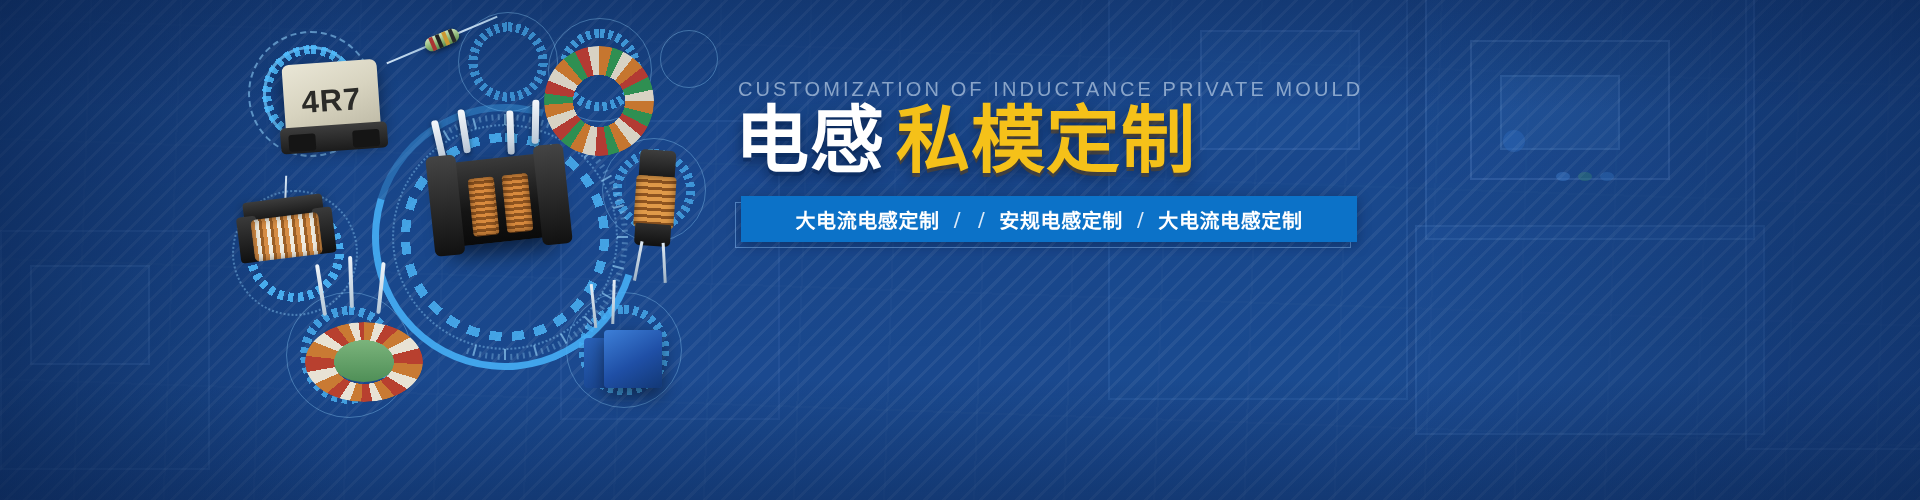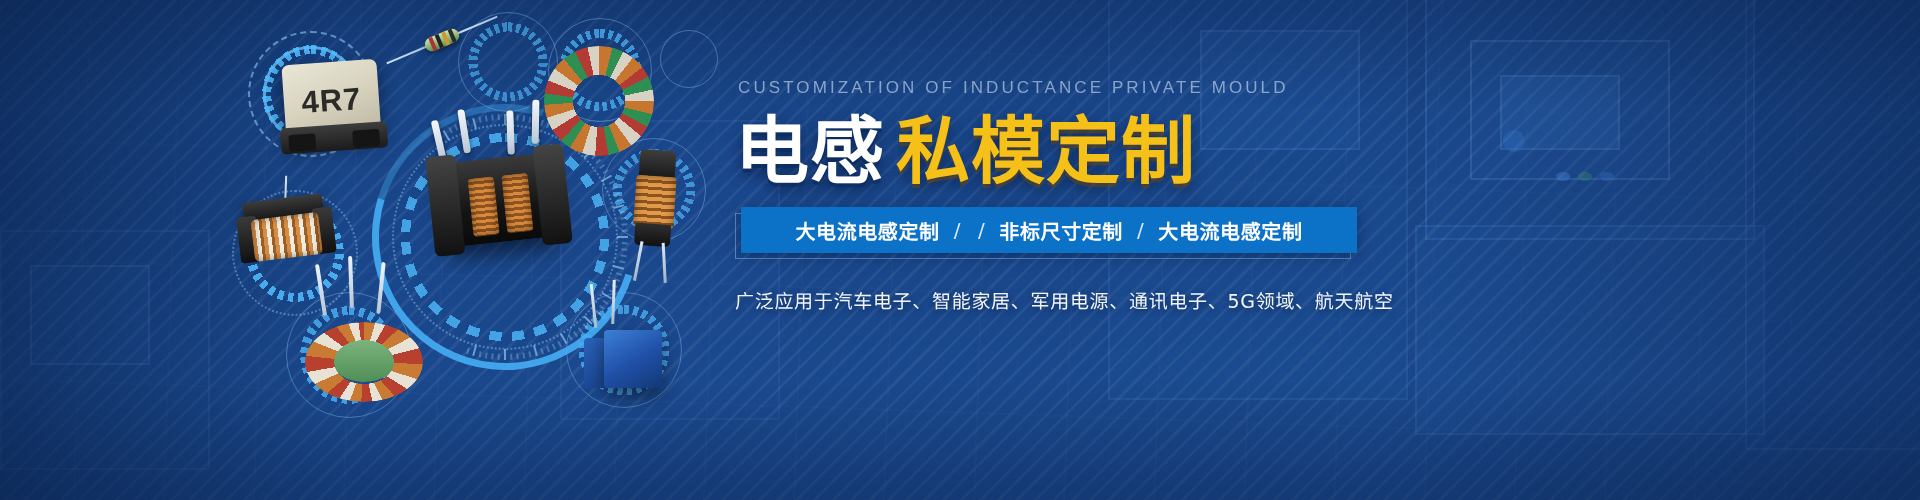--- a/index.html
+++ b/index.html
@@ -275,22 +275,22 @@
     background:linear-gradient(150deg,#2a63bb,#17418a);
   }
   .bluecase .lead3{position:absolute;width:3px;height:44px;background:linear-gradient(180deg,#e6eef7,#a8bccd);}
   .bluecase .lead3.c1{left:14px;top:-36px;transform:rotate(-6deg);}
   .bluecase .lead3.c2{left:34px;top:-40px;transform:rotate(2deg);}
 
   
   .copy{position:absolute;left:735px;top:78px;width:960px;}
 
   .eyebrow{
-    font-size:17px;letter-spacing:3.1px;color:rgba(205,222,242,.62);
-    font-weight:400;white-space:nowrap;margin:0 0 16px 3px;
+    font-size:20px;letter-spacing:3.1px;color:rgba(205,222,242,.62);
+    font-weight:400;white-space:nowrap;margin:0 0 2px 3px;
     font-family:"Liberation Sans",sans-serif;
   }
 
   .headline{
     margin:0;font-size:74px;line-height:1.02;font-weight:700;letter-spacing:1px;
     white-space:nowrap;font-family:"DejaVu Sans","Liberation Sans",sans-serif;
   }
   .headline .w{
     color:#ffffff;
     text-shadow:0 4px 0 rgba(10,40,90,.55), 0 7px 14px rgba(5,22,55,.6);
@@ -545,23 +545,22 @@
 
     <h1 class="headline"><span class="w">电感</span><span class="y">私模定制</span></h1>
 
     <div class="pillwrap">
       <div class="pill-outline"></div>
       <div class="pill">
         <div class="items">
           <span>大电流电感定制</span>
           <span class="sep">/</span>
           <span class="sep">/</span>
-          <span>非标尺寸定制</span>
+          <span>安规电感定制</span>
           <span class="sep">/</span>
           <span>大电流电感定制</span>
         </div>
       </div>
     </div>
 
-    <div class="subline">广泛应用于汽车电子、智能家居、军用电源、通讯电子、5G领域、航天航空</div>
   </div>
 
 </div>
 
 </body></html>

